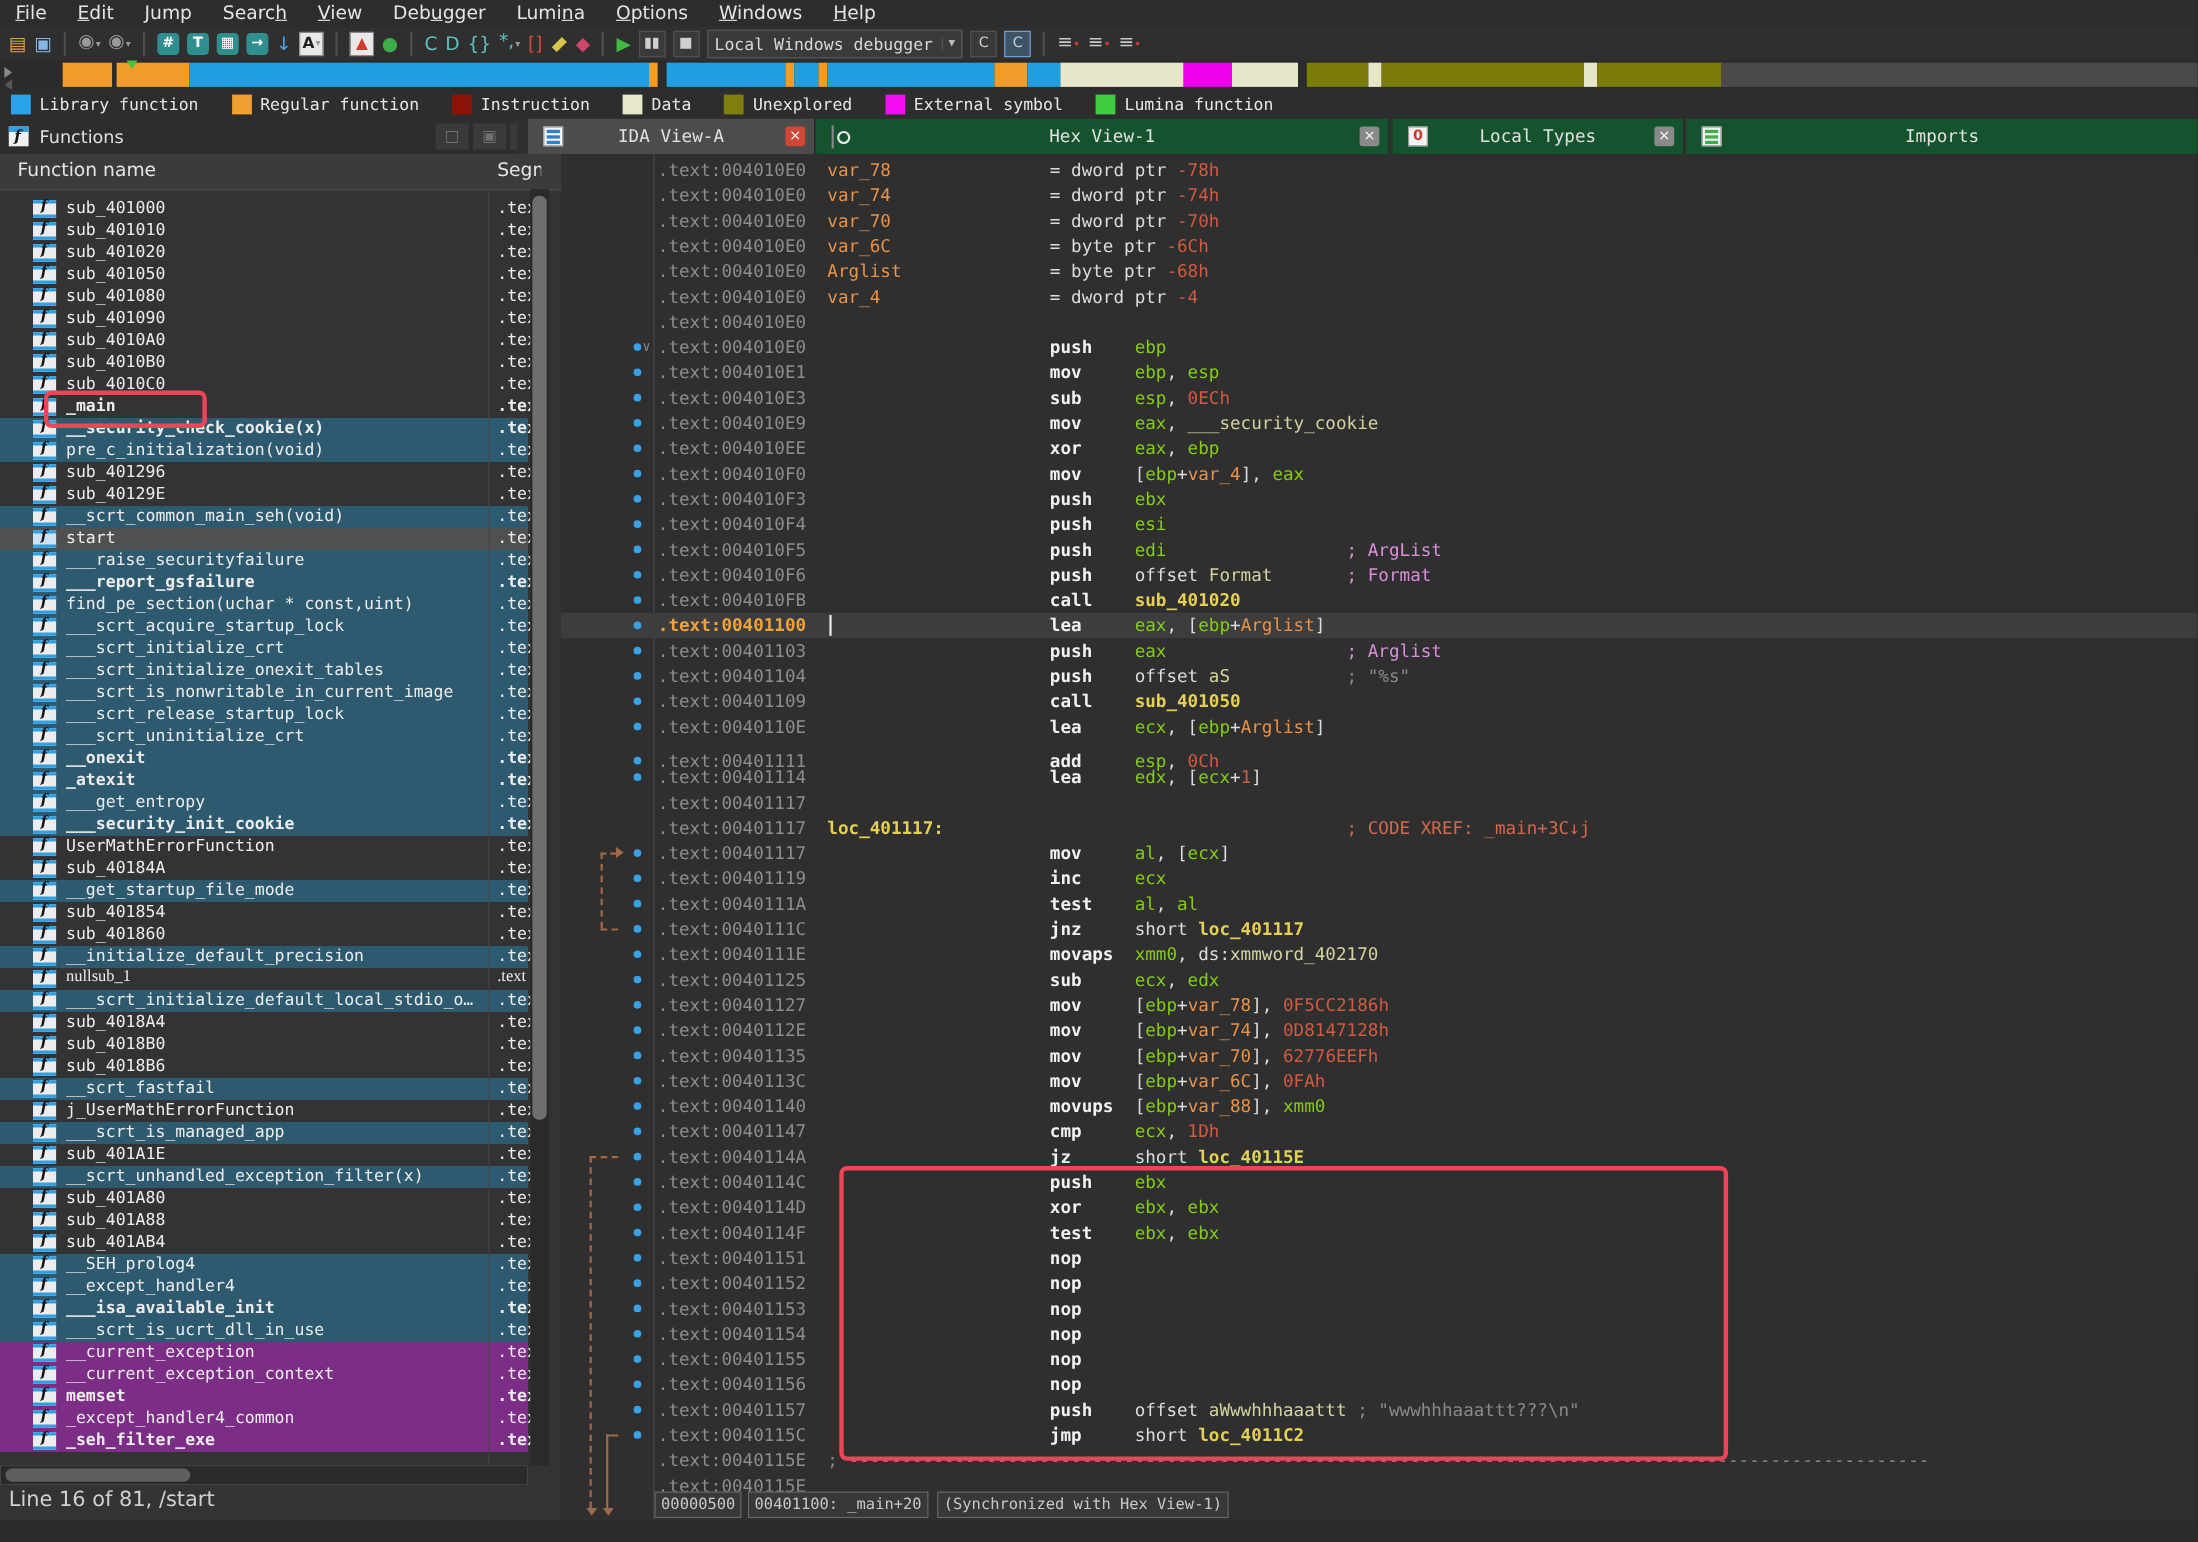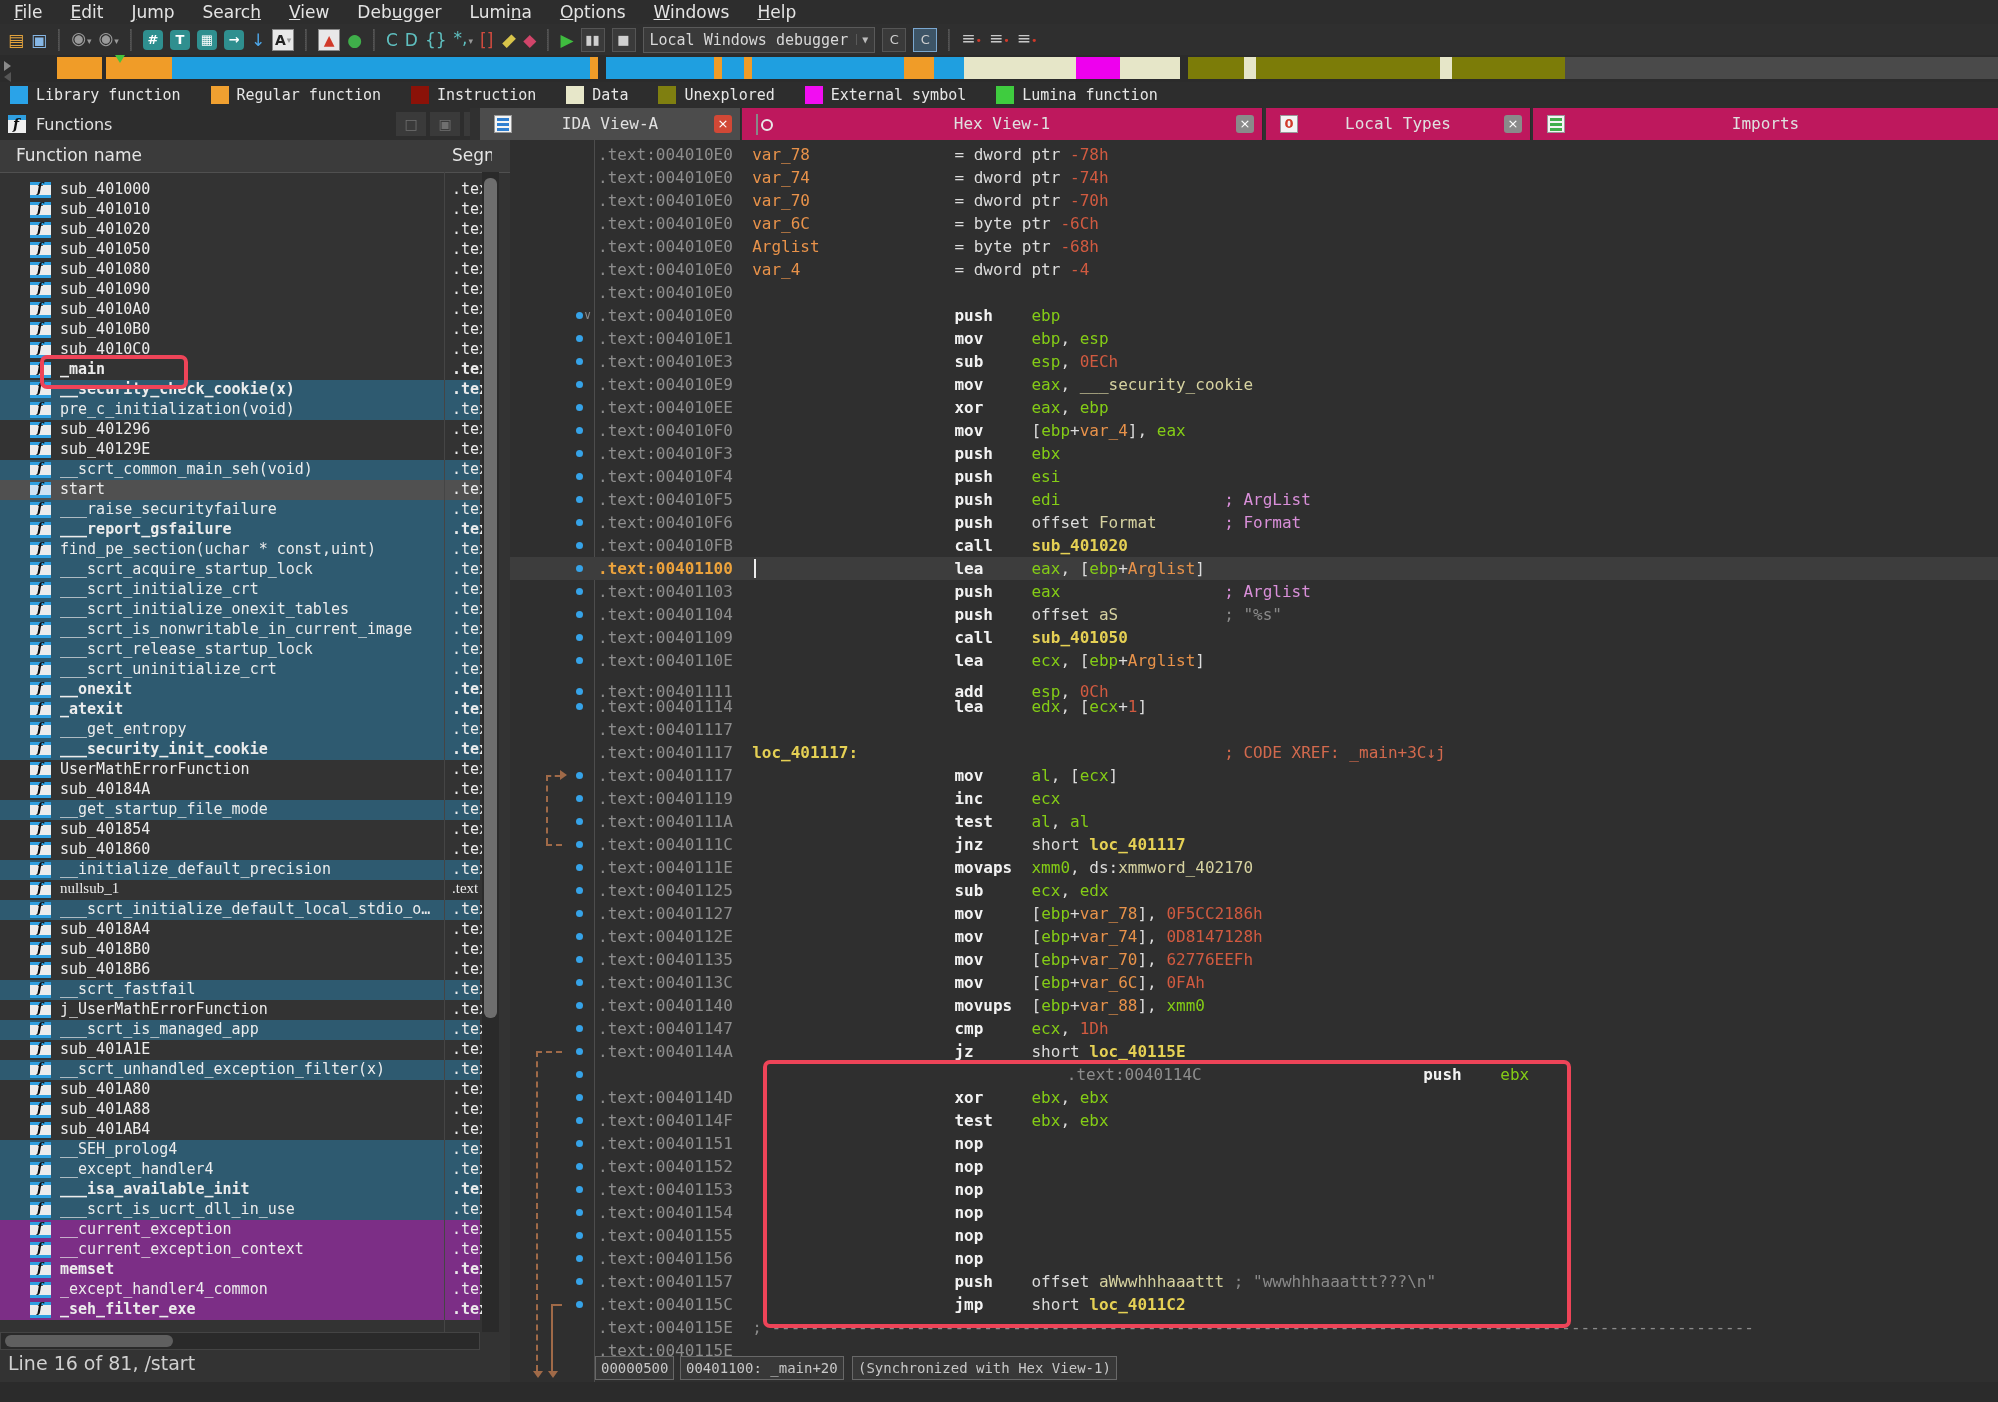--- a/index.html
+++ b/index.html
@@ -69,21 +69,21 @@
   .fseg{position:absolute;left:452px;top:0;width:34px;overflow:hidden;}
   .fcolsep{position:absolute;left:444px;top:64px;width:1px;height:1160px;background:#454545;}
   .vscroll{position:absolute;left:482px;top:64px;width:17px;height:1160px;background:#2a2a2a;}
   .vthumb{position:absolute;left:2px;top:6px;width:13px;height:840px;background:#6e6e6e;border-radius:6px;}
   .hscroll{position:absolute;left:0;top:1224px;width:480px;height:18px;background:#2a2a2a;
            border:1px solid #444;box-sizing:border-box;}
   .hthumb{position:absolute;left:4px;top:2px;width:168px;height:12px;background:#5f5f5f;border-radius:6px;}
   .fstatus{position:absolute;left:8px;top:1244px;font-size:19px;color:#d0d0d0;}
   
   .tabbar{position:absolute;left:470px;top:108px;width:1528px;height:32px;background:#303030;}
-  .tab{position:absolute;top:0;height:32px;background:#be185d;border-right:1px solid #2a2a2a;}
+  .tab{position:absolute;top:0;height:32px;background:#14532d;border-right:1px solid #2a2a2a;}
   .tab.active{background:#4c4c4c;}
   .tablabel{position:absolute;top:6px;width:100%;text-align:center;font-size:16px;color:#e0e0e0;
             font-family:"DejaVu Sans Mono",monospace;}
   .tabicon{position:absolute;left:14px;top:7px;width:18px;height:18px;}
   .tabclose{position:absolute;top:7px;width:18px;height:18px;border-radius:3px;color:#fff;
             font-size:13px;line-height:18px;text-align:center;}
   .tabclose.red{background:#d14836;}
   .tabclose.gray{background:#8a8a8a;}
   .icon-list{background:#f4f4f4;border:1px solid #999;box-sizing:border-box;}
   .icon-list i{display:block;height:3px;margin:2px 2px 0 2px;background:#2f7fd0;}
@@ -616,21 +616,21 @@
         <div class="dl" style="top: 693px;"><span class="dot"></span><span class="addr">.text:0040111C  </span><span class="w">                     </span><span class="mn">jnz     </span><span class="w">short </span><span class="fn">loc_401117</span></div>
         <div class="dl" style="top: 716px;"><span class="dot"></span><span class="addr">.text:0040111E  </span><span class="w">                     </span><span class="mn">movaps  </span><span class="reg">xmm0</span><span class="w">, </span><span class="w">ds:</span><span class="dat">xmmword_402170</span></div>
         <div class="dl" style="top: 739px;"><span class="dot"></span><span class="addr">.text:00401125  </span><span class="w">                     </span><span class="mn">sub     </span><span class="reg">ecx</span><span class="w">, </span><span class="reg">edx</span></div>
         <div class="dl" style="top: 762px;"><span class="dot"></span><span class="addr">.text:00401127  </span><span class="w">                     </span><span class="mn">mov     </span><span class="w">[</span><span class="reg">ebp</span><span class="w">+</span><span class="nm">var_78</span><span class="w">], </span><span class="num">0F5CC2186h</span></div>
         <div class="dl" style="top: 785px;"><span class="dot"></span><span class="addr">.text:0040112E  </span><span class="w">                     </span><span class="mn">mov     </span><span class="w">[</span><span class="reg">ebp</span><span class="w">+</span><span class="nm">var_74</span><span class="w">], </span><span class="num">0D8147128h</span></div>
         <div class="dl" style="top: 808px;"><span class="dot"></span><span class="addr">.text:00401135  </span><span class="w">                     </span><span class="mn">mov     </span><span class="w">[</span><span class="reg">ebp</span><span class="w">+</span><span class="nm">var_70</span><span class="w">], </span><span class="num">62776EEFh</span></div>
         <div class="dl" style="top: 831px;"><span class="dot"></span><span class="addr">.text:0040113C  </span><span class="w">                     </span><span class="mn">mov     </span><span class="w">[</span><span class="reg">ebp</span><span class="w">+</span><span class="nm">var_6C</span><span class="w">], </span><span class="num">0FAh</span></div>
         <div class="dl" style="top: 854px;"><span class="dot"></span><span class="addr">.text:00401140  </span><span class="w">                     </span><span class="mn">movups  </span><span class="w">[</span><span class="reg">ebp</span><span class="w">+</span><span class="nm">var_88</span><span class="w">], </span><span class="reg">xmm0</span></div>
         <div class="dl" style="top: 877px;"><span class="dot"></span><span class="addr">.text:00401147  </span><span class="w">                     </span><span class="mn">cmp     </span><span class="reg">ecx</span><span class="w">, </span><span class="num">1Dh</span></div>
         <div class="dl" style="top: 900px;"><span class="dot"></span><span class="addr">.text:0040114A  </span><span class="w">                     </span><span class="mn">jz      </span><span class="w">short </span><span class="fn">loc_40115E</span></div>
-        <div class="dl" style="top: 923px; text-align: center;"><span class="dot"></span><span class="addr">.text:0040114C  </span><span class="w">                     </span><span class="mn">push    </span><span class="reg">ebx</span></div>
+        <div class="dl" style="top: 923px;"><span class="dot"></span><span class="addr">.text:0040114C  </span><span class="w">                     </span><span class="mn">push    </span><span class="reg">ebx</span></div>
         <div class="dl" style="top: 946px;"><span class="dot"></span><span class="addr">.text:0040114D  </span><span class="w">                     </span><span class="mn">xor     </span><span class="reg">ebx</span><span class="w">, </span><span class="reg">ebx</span></div>
         <div class="dl" style="top: 969px;"><span class="dot"></span><span class="addr">.text:0040114F  </span><span class="w">                     </span><span class="mn">test    </span><span class="reg">ebx</span><span class="w">, </span><span class="reg">ebx</span></div>
         <div class="dl" style="top: 992px;"><span class="dot"></span><span class="addr">.text:00401151  </span><span class="w">                     </span><span class="mn">nop     </span></div>
         <div class="dl" style="top: 1015px;"><span class="dot"></span><span class="addr">.text:00401152  </span><span class="w">                     </span><span class="mn">nop     </span></div>
         <div class="dl" style="top: 1038px;"><span class="dot"></span><span class="addr">.text:00401153  </span><span class="w">                     </span><span class="mn">nop     </span></div>
         <div class="dl" style="top: 1061px;"><span class="dot"></span><span class="addr">.text:00401154  </span><span class="w">                     </span><span class="mn">nop     </span></div>
         <div class="dl" style="top: 1084px;"><span class="dot"></span><span class="addr">.text:00401155  </span><span class="w">                     </span><span class="mn">nop     </span></div>
         <div class="dl" style="top: 1107px;"><span class="dot"></span><span class="addr">.text:00401156  </span><span class="w">                     </span><span class="mn">nop     </span></div>
         <div class="dl" style="top: 1130px;"><span class="dot"></span><span class="addr">.text:00401157  </span><span class="w">                     </span><span class="mn">push    </span><span class="w">offset </span><span class="dat">aWwwhhhaaattt</span><span class="w"> </span><span class="cmtG">; "wwwhhhaaattt???\n"</span></div>
         <div class="dl" style="top: 1153px;"><span class="dot"></span><span class="addr">.text:0040115C  </span><span class="w">                     </span><span class="mn">jmp     </span><span class="w">short </span><span class="fn">loc_4011C2</span></div>

